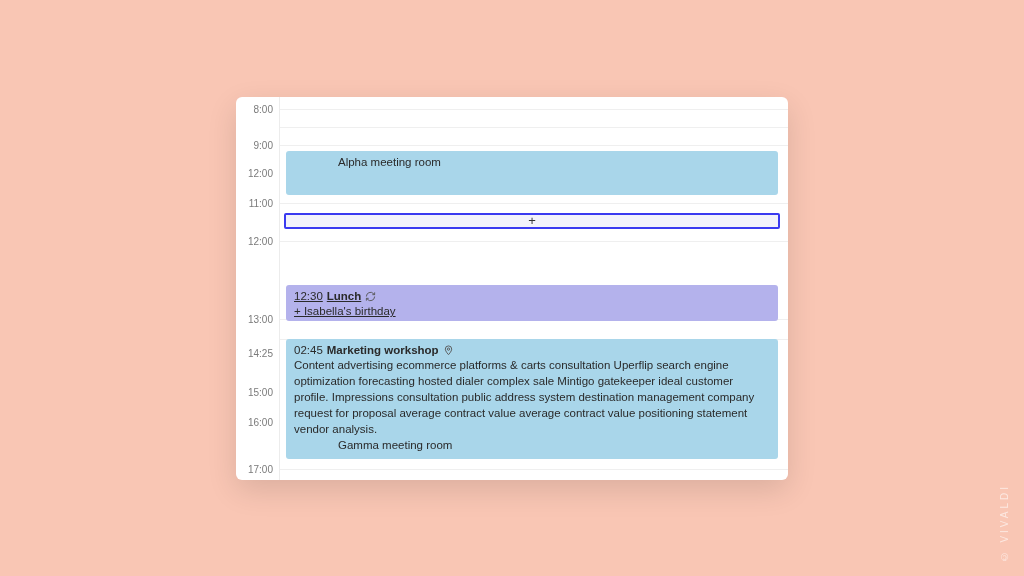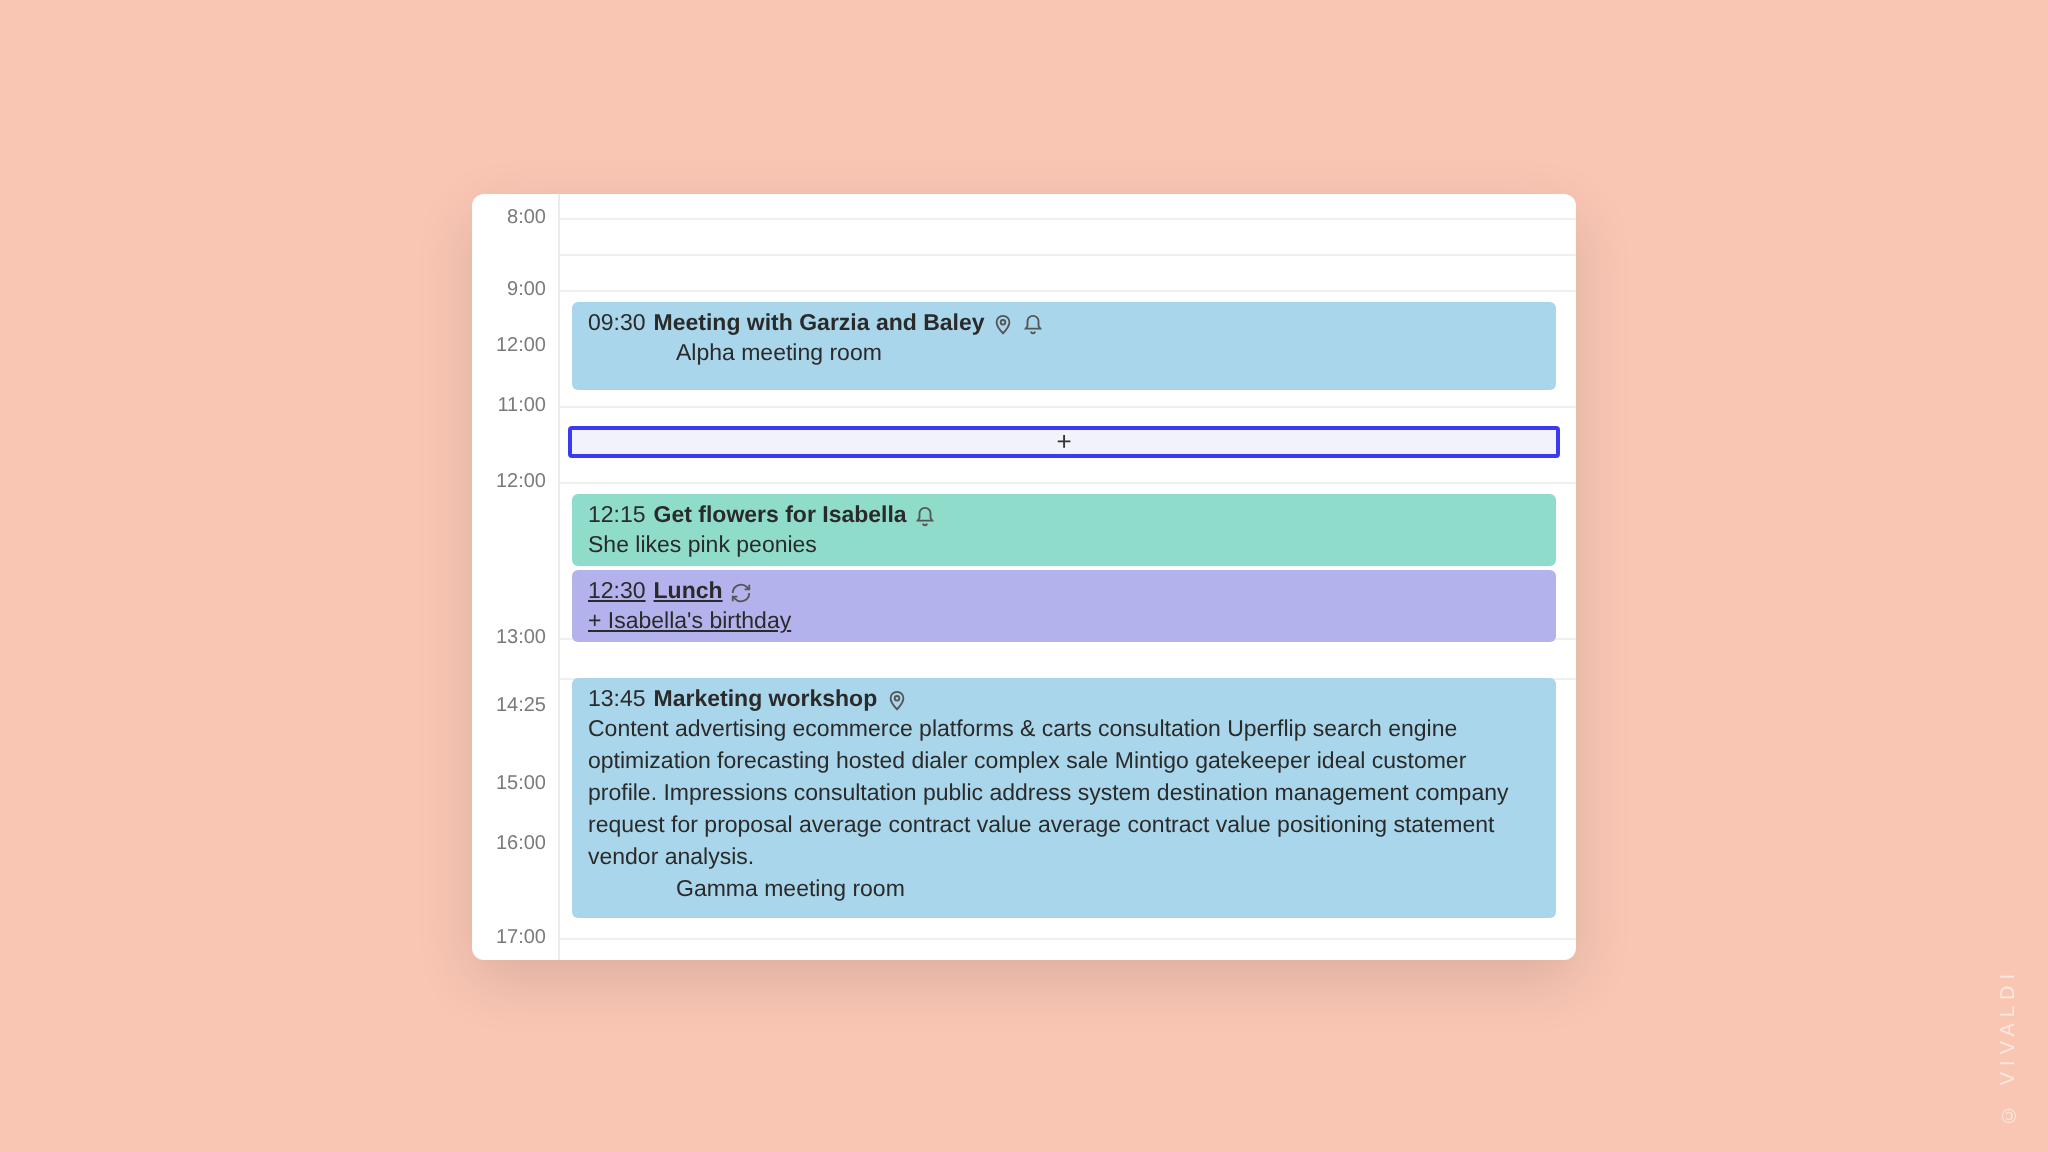--- a/index.html
+++ b/index.html
@@ -117,76 +117,47 @@
     <div class="hour-line" style="top:12px"></div>
     <div class="hour-line" style="top:30px"></div>
     <div class="hour-line" style="top:48px"></div>
     <div class="hour-line" style="top:106px"></div>
     <div class="hour-line" style="top:144px"></div>
     <div class="hour-line" style="top:222px"></div>
     <div class="hour-line" style="top:242px"></div>
     <div class="hour-line" style="top:372px"></div>
 
     <div class="event ev-blue" style="top:54px;height:44px">
-      <div class="title-row">
-        <span class="time">09:30</span>
-        <span class="title">Meeting with Garzia and Baley</span>
-        <span class="icon">
-          <svg viewBox="0 0 24 24" fill="none" stroke="#555" stroke-width="2">
-              <path d="M12 21s-7-7.2-7-12a7 7 0 1 1 14 0c0 4.8-7 12-7 12z"></path>
-              <circle cx="12" cy="9" r="2.5"></circle>
-            </svg>
-        </span>
-        <span class="icon">
-          <svg viewBox="0 0 24 24" fill="none" stroke="#555" stroke-width="2">
-              <path d="M6 8a6 6 0 1 1 12 0v5l2 3H4l2-3V8z"></path>
-              <path d="M10 19a2 2 0 0 0 4 0"></path>
-            </svg>
-        </span>
-      </div>
       <div class="location">Alpha meeting room</div>
     </div>
 
     <div class="add-slot" style="top:116px">
       <span>+</span>
     </div>
 
-    <div class="event ev-teal" style="top:150px;height:36px">
-      <div class="title-row">
-        <span class="time">12:15</span>
-        <span class="title">Get flowers for Isabella</span>
-        <span class="icon">
-          <svg viewBox="0 0 24 24" fill="none" stroke="#555" stroke-width="2">
-              <path d="M6 8a6 6 0 1 1 12 0v5l2 3H4l2-3V8z"></path>
-              <path d="M10 19a2 2 0 0 0 4 0"></path>
-            </svg>
-        </span>
-      </div>
-      <div class="desc">She likes pink peonies</div>
-    </div>
 
     <div class="event ev-purple" style="top:188px;height:36px">
       <div class="title-row">
         <span class="time">12:30</span>
         <span class="title">Lunch</span>
         <span class="icon">
           <svg viewBox="0 0 24 24" fill="none" stroke="#555" stroke-width="2">
               <path d="M3 12a9 9 0 0 1 15.5-6.3L21 8"></path>
               <path d="M21 3v5h-5"></path>
               <path d="M21 12a9 9 0 0 1-15.5 6.3L3 16"></path>
               <path d="M3 21v-5h5"></path>
             </svg>
         </span>
       </div>
       <div class="desc">+ Isabella's birthday</div>
     </div>
 
     <div class="event ev-blue" style="top:242px;height:120px">
       <div class="title-row">
-        <span class="time">13:45</span>
+        <span class="time">02:45</span>
         <span class="title">Marketing workshop</span>
         <span class="icon">
           <svg viewBox="0 0 24 24" fill="none" stroke="#555" stroke-width="2">
               <path d="M12 21s-7-7.2-7-12a7 7 0 1 1 14 0c0 4.8-7 12-7 12z"></path>
               <circle cx="12" cy="9" r="2.5"></circle>
             </svg>
         </span>
       </div>
       <div class="desc">Content advertising ecommerce platforms &amp; carts consultation Uperflip search engine optimization forecasting hosted dialer complex sale Mintigo gatekeeper ideal customer profile. Impressions consultation public address system destination management company request for proposal average contract value average contract value positioning statement vendor analysis.</div>
       <div class="location">Gamma meeting room</div>

